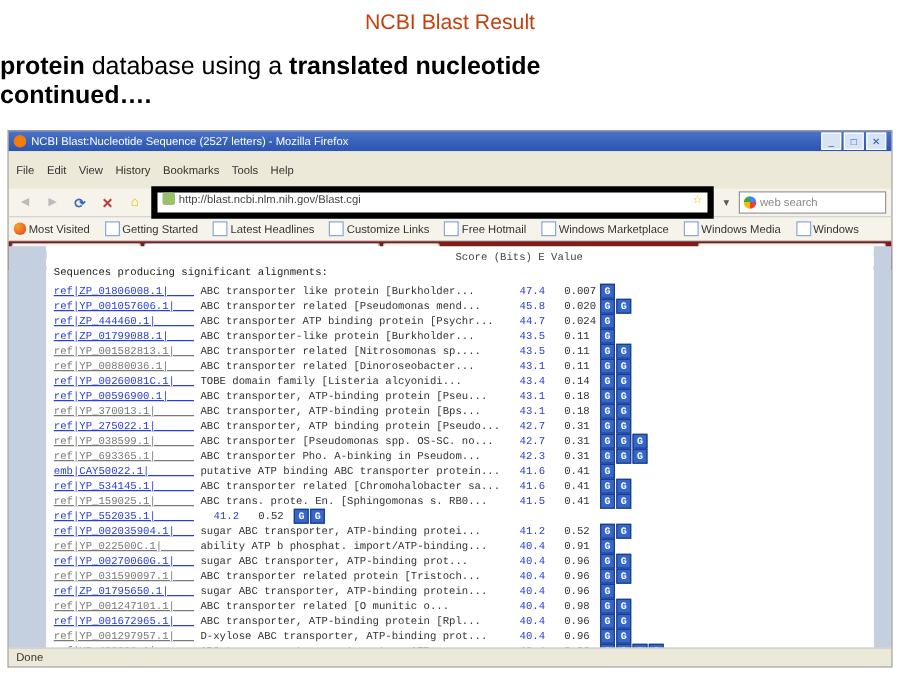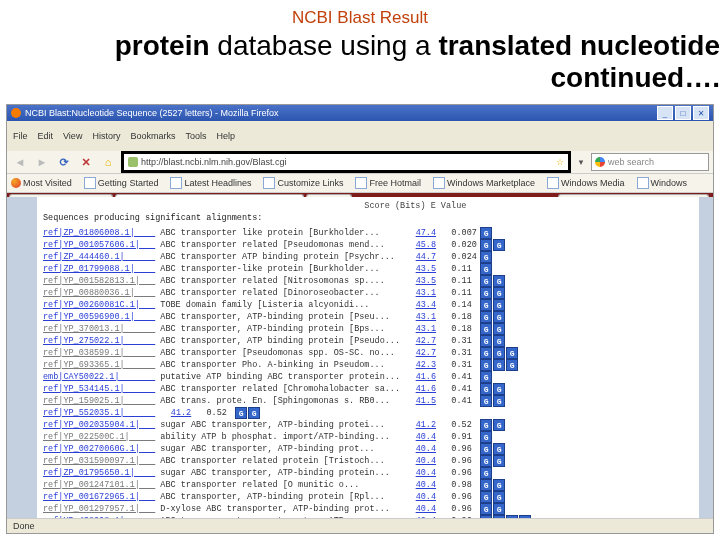--- a/index.html
+++ b/index.html
@@ -1,31 +1,31 @@
 <!DOCTYPE html>
 <html><head>
 <meta charset="utf-8">
 <style>
 html,body{margin:0;padding:0;font-family:Arial,Helvetica,sans-serif;background:#fff}
 .stage{width:720px;height:540px;position:relative;overflow:hidden;background:#fff}
 .slide-title{text-align:center;font-size:17px;margin-top:8px;color:#c2410c}
-.slide-sub{text-align:right;font-size:28px;font-weight:normal;margin-top:2px;color:#000}
+.slide-sub{text-align:left;font-size:20px;font-weight:normal;margin-top:14px;color:#000}
 .slide-sub b{font-weight:bold}
 .browser{position:absolute;left:6px;right:6px;top:104px;bottom:6px;border:1px solid #999;background:#eef0f3;font-size:9px}
 .titlebar{height:16px;background:linear-gradient(#4a72c8,#2b55b0);color:#fff;display:flex;align-items:center;padding:0 4px}
 .titlebar .fx{width:10px;height:10px;background:#f57c00;border-radius:50%;margin-right:4px}
 .titlebar .wbtn{width:14px;height:12px;background:#d7e4f5;border:1px solid #fff;margin-left:2px;display:flex;align-items:center;justify-content:center;color:#2b55b0;font-size:8px}
 .menubar{height:30px;background:#ece9d8;display:flex;align-items:center;gap:10px;padding:0 6px;color:#333}
 .toolbar{height:22px;background:#f5f3ea;display:flex;align-items:center;gap:4px;padding:0 4px;border-bottom:1px solid #ccc}
 .navbtn{width:18px;height:18px;border-radius:3px;display:flex;align-items:center;justify-content:center;color:#5a8f2d;font-size:11px;font-weight:bold}
 .navbtn.dis{color:#bbb}
 .reload{color:#3a66c0}
 .stop{color:#c03a3a}
 .home{color:#efb400}
-.urlbox{flex:1;height:16px;background:#fff;border:3px solid #000000;display:flex;align-items:center;padding:0 4px;color:#444}
+.urlbox{flex:1;height:16px;background:#fff;border:5px solid #000000;display:flex;align-items:flex-start;padding:0 4px;color:#444}
 .urlbox .fav{width:10px;height:10px;background:#9ac06b;border-radius:2px;margin-right:3px}
 .urlbox .star{color:#efb400;margin-left:4px}
 .dd{width:12px;text-align:center;color:#555}
 .searchbox{width:110px;height:16px;background:#fff;border:1px solid #999;display:flex;align-items:center;padding:0 3px;color:#888}
 .searchbox .gico{width:10px;height:10px;margin-right:3px;background:conic-gradient(#4285f4 0 25%,#ea4335 0 50%,#fbbc05 0 75%,#34a853 0 100%);border-radius:50%}
 .bmbar{height:18px;background:#f5f3ea;display:flex;align-items:center;gap:12px;padding:0 4px;border-bottom:1px solid #ccc;color:#333;overflow:hidden;white-space:nowrap}
 .bm{display:flex;align-items:center;gap:2px}
 .pgico{width:10px;height:10px;border:1px solid #8aa9d6;background:#fff}
 .swirl{width:10px;height:10px;border-radius:50%;background:radial-gradient(circle at 30% 30%,#f6a623,#e23b2e)}
 .tabbar{height:20px;background:#7f1d1d;display:flex;align-items:center;padding:0 2px;border-bottom:3px solid #737373;overflow:hidden;white-space:nowrap}
@@ -33,21 +33,21 @@
 .tab.active{background:#fff}
 .tab .close{color:#c33;font-weight:bold;margin-left:3px}
 .leftpad{position:absolute;left:0;top:92px;bottom:14px;width:30px;background:#c4cfe0}
 .rightpad{position:absolute;right:0;top:92px;bottom:14px;width:14px;background:#c4cfe0}
 .inner{position:absolute;left:30px;right:14px;top:92px;bottom:14px;background:#fff;overflow:hidden;font-family:'Courier New',monospace;font-size:8.5px;color:#222;padding:4px 6px}
 .hdr{white-space:pre;color:#444}
 .row{display:flex;align-items:center;white-space:pre;line-height:11px}
 .acc{color:#2b3fd6;text-decoration:underline}
 .acc.g{color:#7a7a7a}
 .desc{color:#333}
-.score{color:#2b3fd6;text-decoration:underline;width:36px;text-align:right}
+.score{color:#2b3fd6;width:36px;text-align:right}
 .eval{width:40px;color:#333}
 .gbox{display:inline-flex;margin-left:4px;gap:1px}
 .gsq{width:10px;height:10px;background:#3566c9;color:#fff;font-weight:bold;font-size:8px;display:flex;align-items:center;justify-content:center;border:1px solid #1d3e8a}
 .status{position:absolute;left:0;right:0;bottom:0;height:14px;background:#ece9d8;border-top:1px solid #ccc;display:flex;align-items:center;padding:0 6px;color:#333;font-size:9px}
 </style>
 </head>
 <body>
 <div class="stage">
 
 <div class="slide-title">NCBI Blast Result</div>

